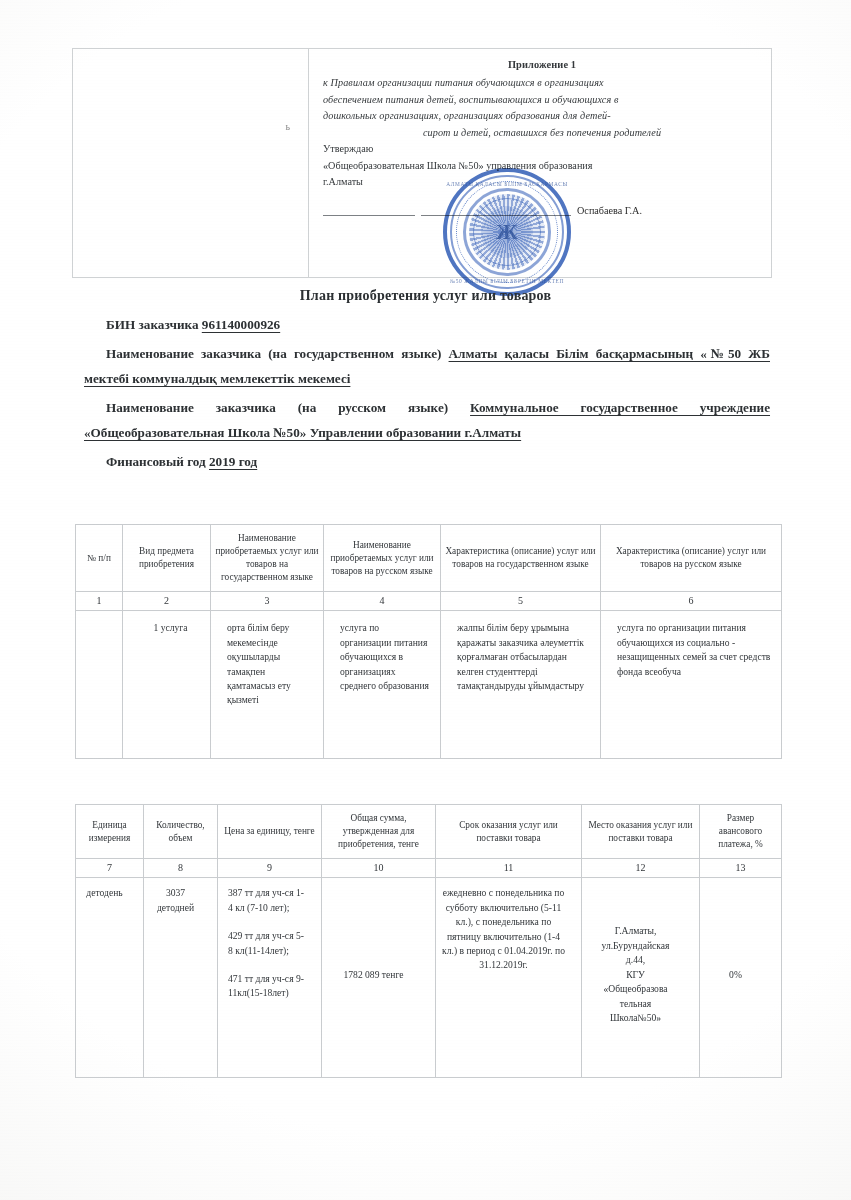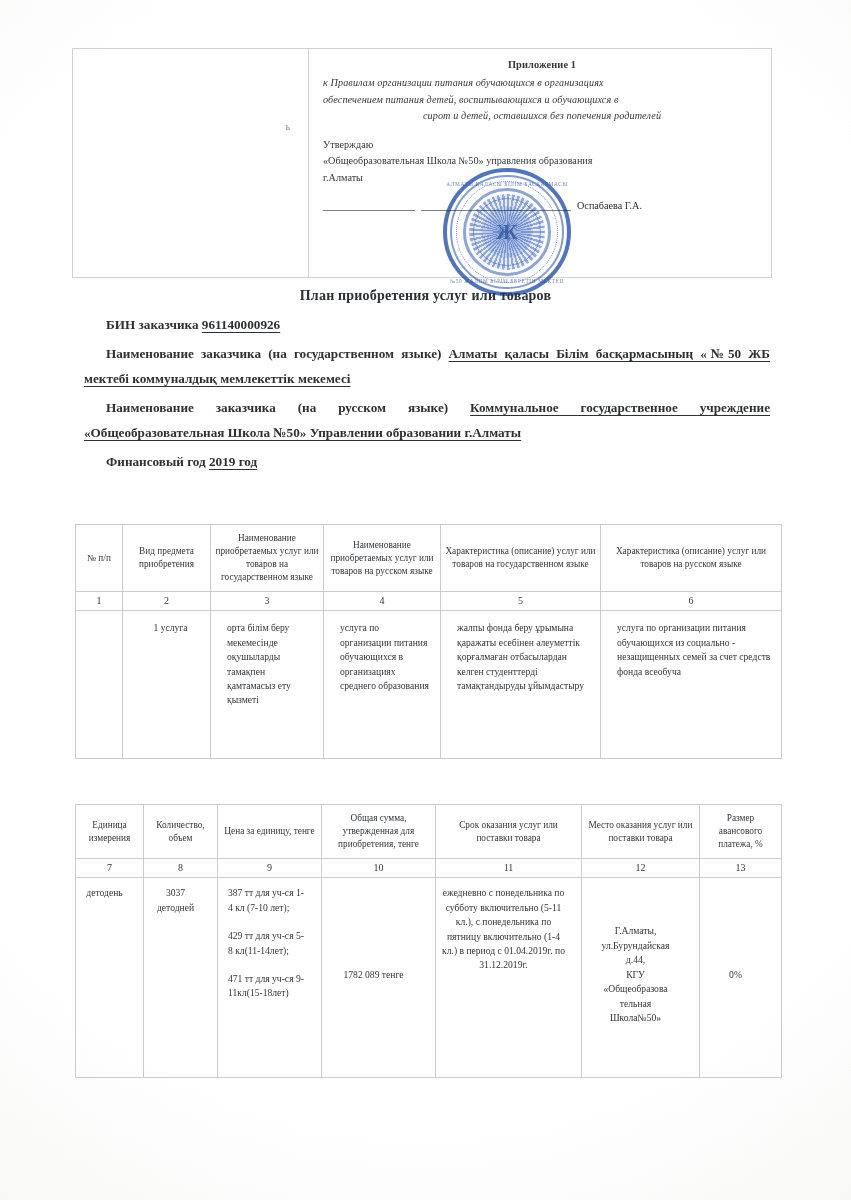--- a/index.html
+++ b/index.html
@@ -79,21 +79,21 @@
   .hdr-title {
     text-align: center;
     font-style: normal;
     font-weight: 600;
     font-size: 10.4px;
     margin-bottom: 2px;
     filter: blur(.2px);
   }
   .hdr-line.center { text-align: center; }
   .hdr-sep {
-    margin-top: 12px;
+    margin-top: 0;
   }
   .approve-line {
     font-size: 10.2px;
     line-height: 16.6px;
     font-style: normal;
     color: #34383b;
     filter: blur(.25px);
   }
   .sig-row {
     margin-top: 14px;
@@ -262,20 +262,21 @@
 <div class="sheet">
 
   <div class="header-box">
     <div class="header-left">
       <span class="stray-mark">ь</span>
     </div>
     <div class="header-right">
       <div class="hdr-line hdr-title">Приложение 1</div>
       <div class="hdr-line">к Правилам организации питания обучающихся в организациях</div>
       <div class="hdr-line">обеспечением питания детей, воспитывающихся и обучающихся в</div>
+      <div class="hdr-line">дошкольных организациях, организациях образования для детей-</div>
       <div class="hdr-line center">сирот и детей, оставшихся без попечения родителей</div>
 
       <div class="hdr-sep">
         <div class="approve-line">Утверждаю</div>
         <div class="approve-line">«Общеобразовательная Школа №50» управления образования</div>
         <div class="approve-line">г.Алматы</div>
       </div>
 
       <div class="sig-row">
         <span class="sig-date"></span>
@@ -345,21 +346,21 @@
         <td class="numrow">5</td>
         <td class="numrow">6</td>
       </tr>
     </thead>
     <tbody>
       <tr style="height:148px">
         <td class="body-cell"></td>
         <td class="body-cell c-center">1 услуга</td>
         <td class="body-cell">орта білім беру мекемесінде оқушыларды тамақпен қамтамасыз ету қызметі</td>
         <td class="body-cell">услуга по организации питания обучающихся в организациях среднего образования</td>
-        <td class="body-cell">жалпы фонда беру ұрымына қаражаты есебінен әлеуметтік қорғалмаған отбасылардан келген студенттерді тамақтандыруды ұйымдастыру</td>
+        <td class="body-cell">жалпы білім беру ұрымына қаражаты заказчика әлеуметтік қорғалмаған отбасылардан келген студенттерді тамақтандыруды ұйымдастыру</td>
         <td class="body-cell">услуга по организации питания обучающихся из социально - незащищенных семей за счет средств фонда всеобуча</td>
       </tr>
     </tbody>
   </table>
 
   <table class="tbl t2" id="table-two">
     <colgroup>
       <col style="width:68px">
       <col style="width:74px">
       <col style="width:104px">

